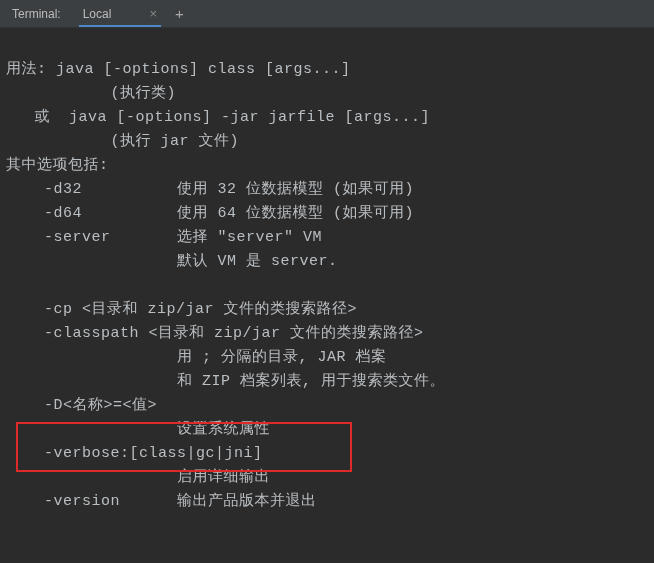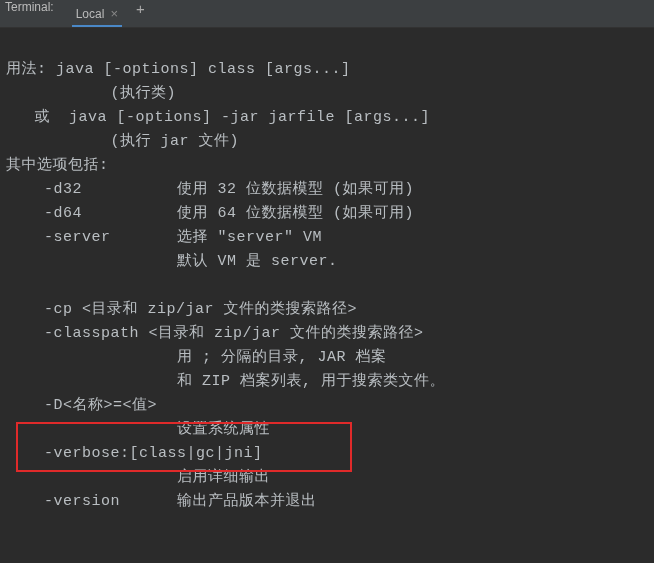--- a/index.html
+++ b/index.html
@@ -9,35 +9,37 @@
     background: #2b2b2b;
     font-family: "Consolas", "Menlo", "Courier New", monospace;
     font-size: 14px;
     overflow: hidden;
   }
   .header {
     height: 28px;
     background: #3c3f41;
     border-bottom: 1px solid #323232;
     display: flex;
-    padding-left: 5px;
+    align-items: center;
+    padding-left: 12px;
     font-family: "Segoe UI", sans-serif;
     font-size: 12px;
   }
   .header-title {
     color: #bbbbbb;
     margin-right: 18px;
   }
   .tab {
     display: flex;
     align-items: center;
     color: #bbbbbb;
     height: 100%;
     padding: 0 4px;
     position: relative;
+    gap: 32px;
   }
   .tab.active::after {
     content: "";
     position: absolute;
     bottom: 0;
     left: 0;
     right: 0;
     height: 2px;
     background: #4a88c7;
   }

